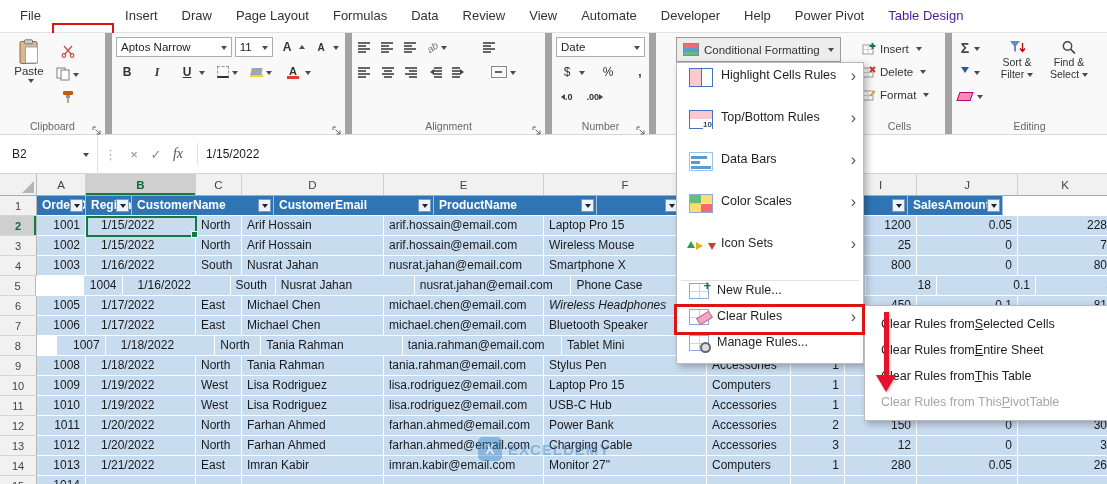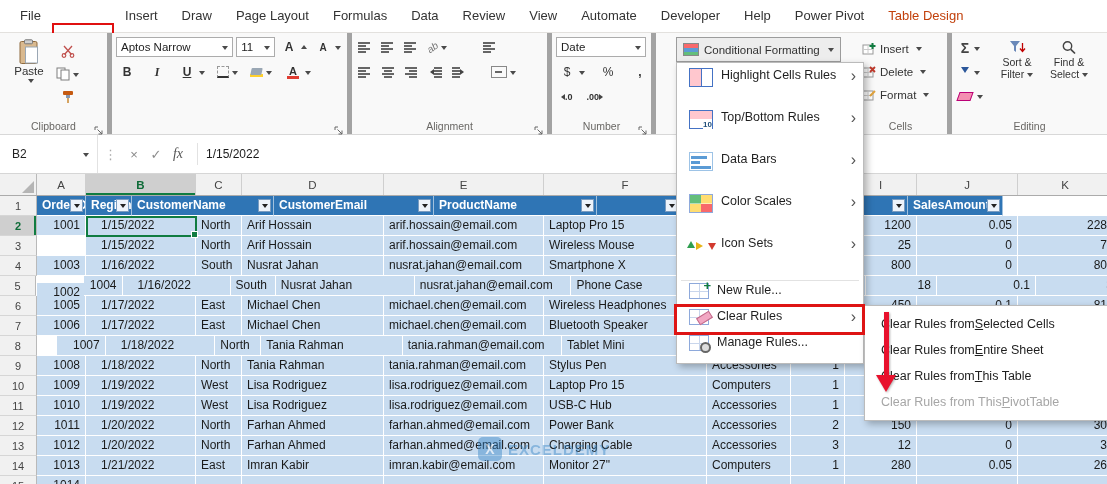--- a/index.html
+++ b/index.html
@@ -4,26 +4,26 @@
 <style>
   html,body{margin:0;padding:0;}
   body{width:1107px;height:484px;position:relative;overflow:hidden;background:#fff;
        font-family:"Liberation Sans",sans-serif;-webkit-font-smoothing:antialiased;}
   
   .tabstrip{position:absolute;top:0;left:0;width:100%;height:33px;background:#fff;
             border-bottom:1px solid #E3E1DE;display:flex;align-items:stretch;padding-left:8px;box-sizing:border-box;}
   .tab{padding:8px 12px 6px;font-size:13px;color:#333;position:relative;white-space:nowrap;cursor:default;}
   .tab.selected{color:#1a1a1a;font-weight:bold;}
   .tab.selected::after{content:"";position:absolute;left:10px;right:10px;bottom:0;height:3px;background:#107C41;}
-  .tab.contextual{color:#c2410c;}
+  .tab.contextual{color:#4c1d95;}
   .tab.annotated{outline:2px solid #E01010;outline-offset:-1px;margin-top:24px;}
   
   .ribbon{position:absolute;top:33px;left:0;width:100%;height:102px;background:#F9F9F9;
           border-bottom:1px solid #D8D8D8;display:flex;box-sizing:border-box;}
-  .group{position:relative;border-right:5px solid #a3a3a3;box-sizing:border-box;padding:4px 4px 16px;}
+  .group{position:relative;border-right:7px solid #a3a3a3;box-sizing:border-box;padding:4px 4px 16px;}
   .glabel{position:absolute;bottom:2px;left:0;right:0;text-align:center;font-size:10.5px;color:#696764;}
   .launcher{position:absolute;right:3px;bottom:3px;width:10px;height:10px;}
   .caret{display:inline-block;width:0;height:0;border:3px solid transparent;border-top:4px solid #4a4a4a;margin-left:3px;position:relative;top:2px;}
   .rbtn{display:inline-flex;align-items:center;justify-content:center;height:20px;padding:0 2px;border-radius:2px;}
   .combo{background:#fff;border:1px solid #ACACAC;height:20px;display:inline-flex;align-items:center;
          font-size:11.5px;color:#222;padding:0 4px;box-sizing:border-box;justify-content:space-between;}
   .lbl{font-size:11.5px;color:#333;}
   .g-clip{width:112px;}
   .paste{display:flex;flex-direction:column;align-items:center;width:50px;margin-top:2px;}
   .clipcol{display:flex;flex-direction:column;gap:3px;margin-top:4px;}
@@ -502,21 +502,21 @@
         <div class="cell" style="width: 160px;">arif.hossain@email.com</div>
         <div class="cell" style="width: 163px;">Laptop Pro 15</div>
         <div class="cell" style="width: 84px;"></div>
         <div class="cell ar" style="width: 54px;"></div>
         <div class="cell ar" style="width: 72px;">1200</div>
         <div class="cell ar" style="width: 101px;">0.05</div>
         <div class="cell ar" style="width: 95px;">228</div>
       </div>
       <div class="srow">
         <div class="rownum">3</div>
-        <div class="cell ar" style="width: 49px; margin-top: 47px;">1002</div>
+        <div class="cell ar" style="width: 49px;">1002</div>
         <div class="cell dt" style="width: 110px;">1/15/2022</div>
         <div class="cell" style="width: 46px;">North</div>
         <div class="cell" style="width: 142px;">Arif Hossain</div>
         <div class="cell" style="width: 160px;">arif.hossain@email.com</div>
         <div class="cell" style="width: 163px;">Wireless Mouse</div>
         <div class="cell" style="width: 84px;"></div>
         <div class="cell ar" style="width: 54px;"></div>
         <div class="cell ar" style="width: 72px;">25</div>
         <div class="cell ar" style="width: 101px;">0</div>
         <div class="cell ar" style="width: 95px;">7</div>
@@ -549,21 +549,21 @@
         <div class="cell ar" style="width: 101px;">0.1</div>
         <div class="cell ar" style="width: 95px;">32.</div>
       </div>
       <div class="srow">
         <div class="rownum">6</div>
         <div class="cell ar" style="width: 49px;">1005</div>
         <div class="cell dt" style="width: 110px;">1/17/2022</div>
         <div class="cell" style="width: 46px;">East</div>
         <div class="cell" style="width: 142px;">Michael Chen</div>
         <div class="cell" style="width: 160px;">michael.chen@email.com</div>
-        <div class="cell" style="width: 163px;">Wireless Headphones</div>
+        <div class="cell" style="width: 163px; font-style: italic;">Wireless Headphones</div>
         <div class="cell" style="width: 84px;"></div>
         <div class="cell ar" style="width: 54px;"></div>
         <div class="cell ar" style="width: 72px;">450</div>
         <div class="cell ar" style="width: 101px;">0.1</div>
         <div class="cell ar" style="width: 95px;">81</div>
       </div>
       <div class="srow">
         <div class="rownum">7</div>
         <div class="cell ar" style="width: 49px;">1006</div>
         <div class="cell dt" style="width: 110px;">1/17/2022</div>

